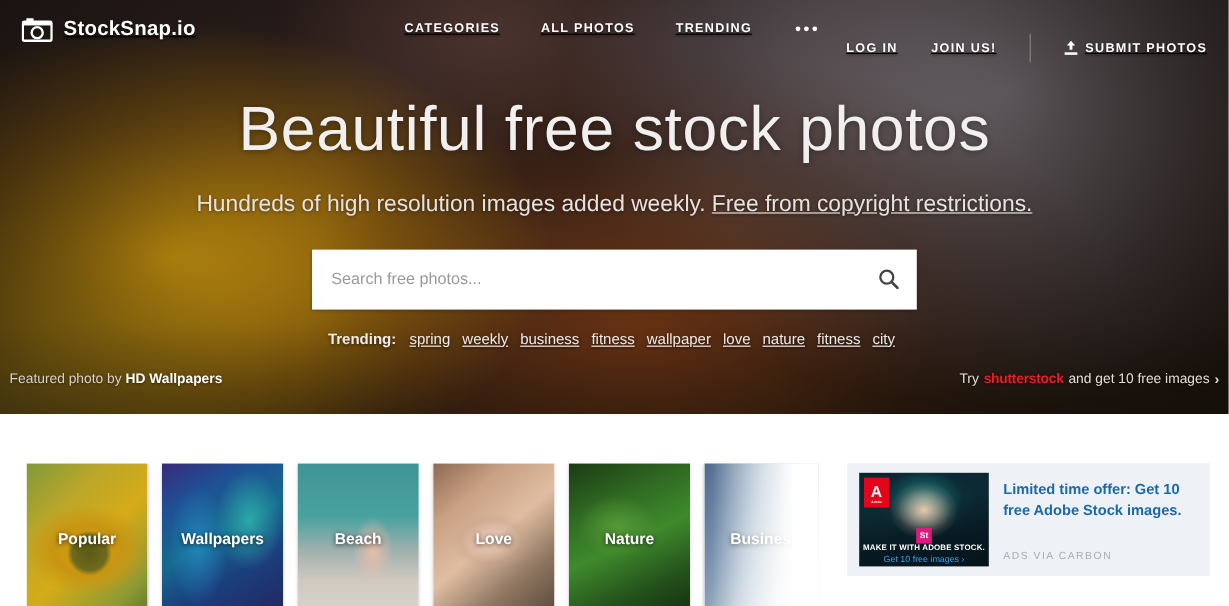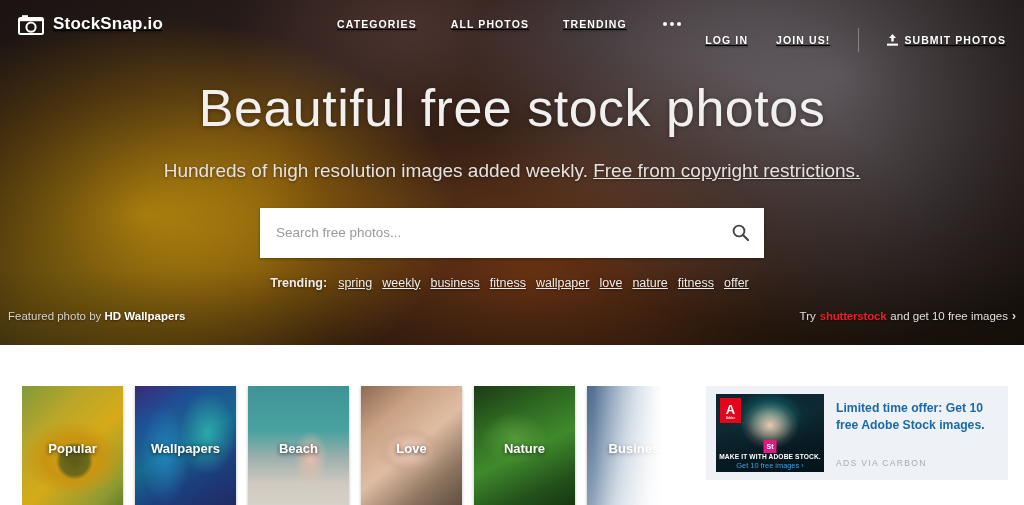--- a/index.html
+++ b/index.html
@@ -335,21 +335,21 @@
         <span>
           <svg class="search-icon" viewBox="0 0 17 17" fill="none">
             <circle cx="7" cy="7" r="5.4" stroke="#444" stroke-width="1.9"></circle>
             <line x1="11" y1="11" x2="16" y2="16" stroke="#444" stroke-width="2.1" stroke-linecap="round"></line>
           </svg>
         </span>
       </button>
     </div>
 
     <div class="trending">
-      <span class="trending-label">Trending:</span><a>spring</a><a>weekly</a><a>business</a><a>fitness</a><a>wallpaper</a><a>love</a><a>nature</a><a>fitness</a><a>offer</a>
+      <span class="trending-label">Trending:</span><a>spring</a><a>weekly</a><a>business</a><a>fitness</a><a>wallpaper</a><a>love</a><a>nature</a><a>fitness</a><a>city</a>
     </div>
 
     <div class="hero-footer">
       <div class="featured">
         <span>Featured photo by </span><b>HD Wallpapers</b>
       </div>
       <div class="promo">
         <span>Try </span>
           <span class="ss">shutterstock</span>
           <span> and get 10 free images</span>

